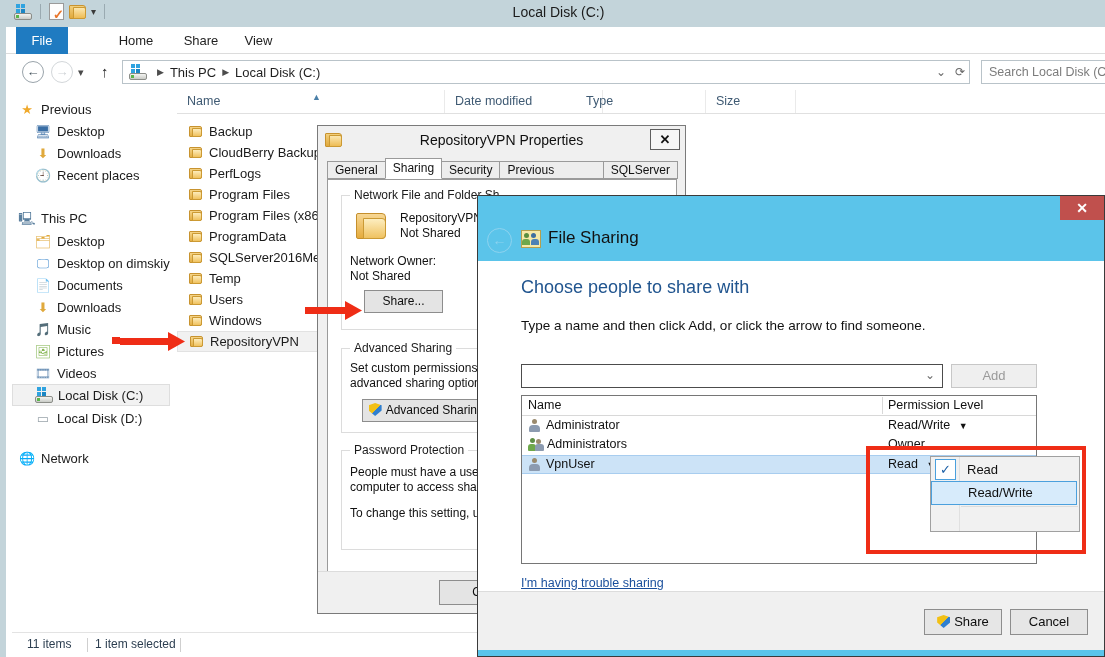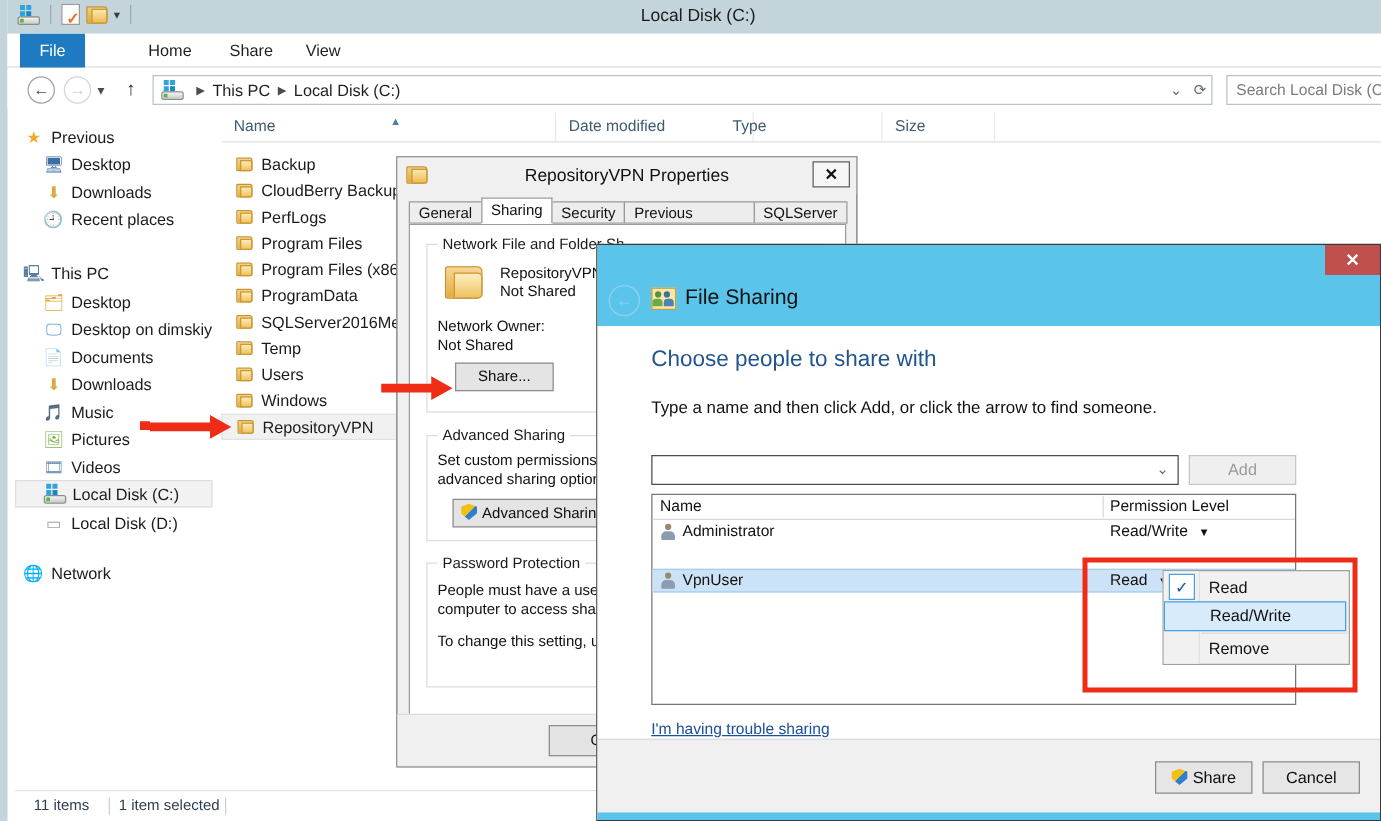--- a/index.html
+++ b/index.html
@@ -562,20 +562,32 @@
                 <span class="b"></span>
               </span>
             <span>Administrator</span>
           </div>
           <div class="pt-perm">
             <span>Read/Write</span>
             <span class="dd-caret">▼</span>
           </div>
         </div>
 
+        <div class="pt-row" style="top:40px;">
+          <div class="pt-name">
+            <span class="group-ico">
+              <span class="h"></span>
+                <span class="h2"></span>
+                <span class="b"></span>
+                <span class="b2"></span>
+            </span>
+            <span>Administrators</span>
+          </div>
+          <div class="pt-perm">Owner</div>
+        </div>
 
         <div class="pt-row sel" style="top:59px;">
           <div class="pt-name">
             <span class="user-ico">
                 <span class="h"></span>
                 <span class="b"></span>
               </span>
             <span>VpnUser</span>
           </div>
           <div class="pt-perm">
@@ -600,23 +612,20 @@
   <div class="dropmenu">
     <div class="dm-check-col"></div>
     <div class="dm-item" style="top:1px;">
       <span class="dm-check">✓</span>
       <span>Read</span>
     </div>
     <div class="dm-item hover" style="top:24px;">
       <span>Read/Write</span>
     </div>
     <div class="dm-div"></div>
-    <div class="dm-item" style="top:50px;">
-      <span>Remove</span>
-    </div>
   </div>
 
   <div class="annot-rect" style="left:866px; top:446px; width:220px; height:108px;"></div>
 
   <svg class="arrow" style="left:0; top:0; width:1105px; height:657px;">
     <g fill="#ef2d16">
 
       <rect x="120" y="338" width="52" height="7"></rect>
       <polygon points="168,332 185,341.5 168,351"></polygon>
 

